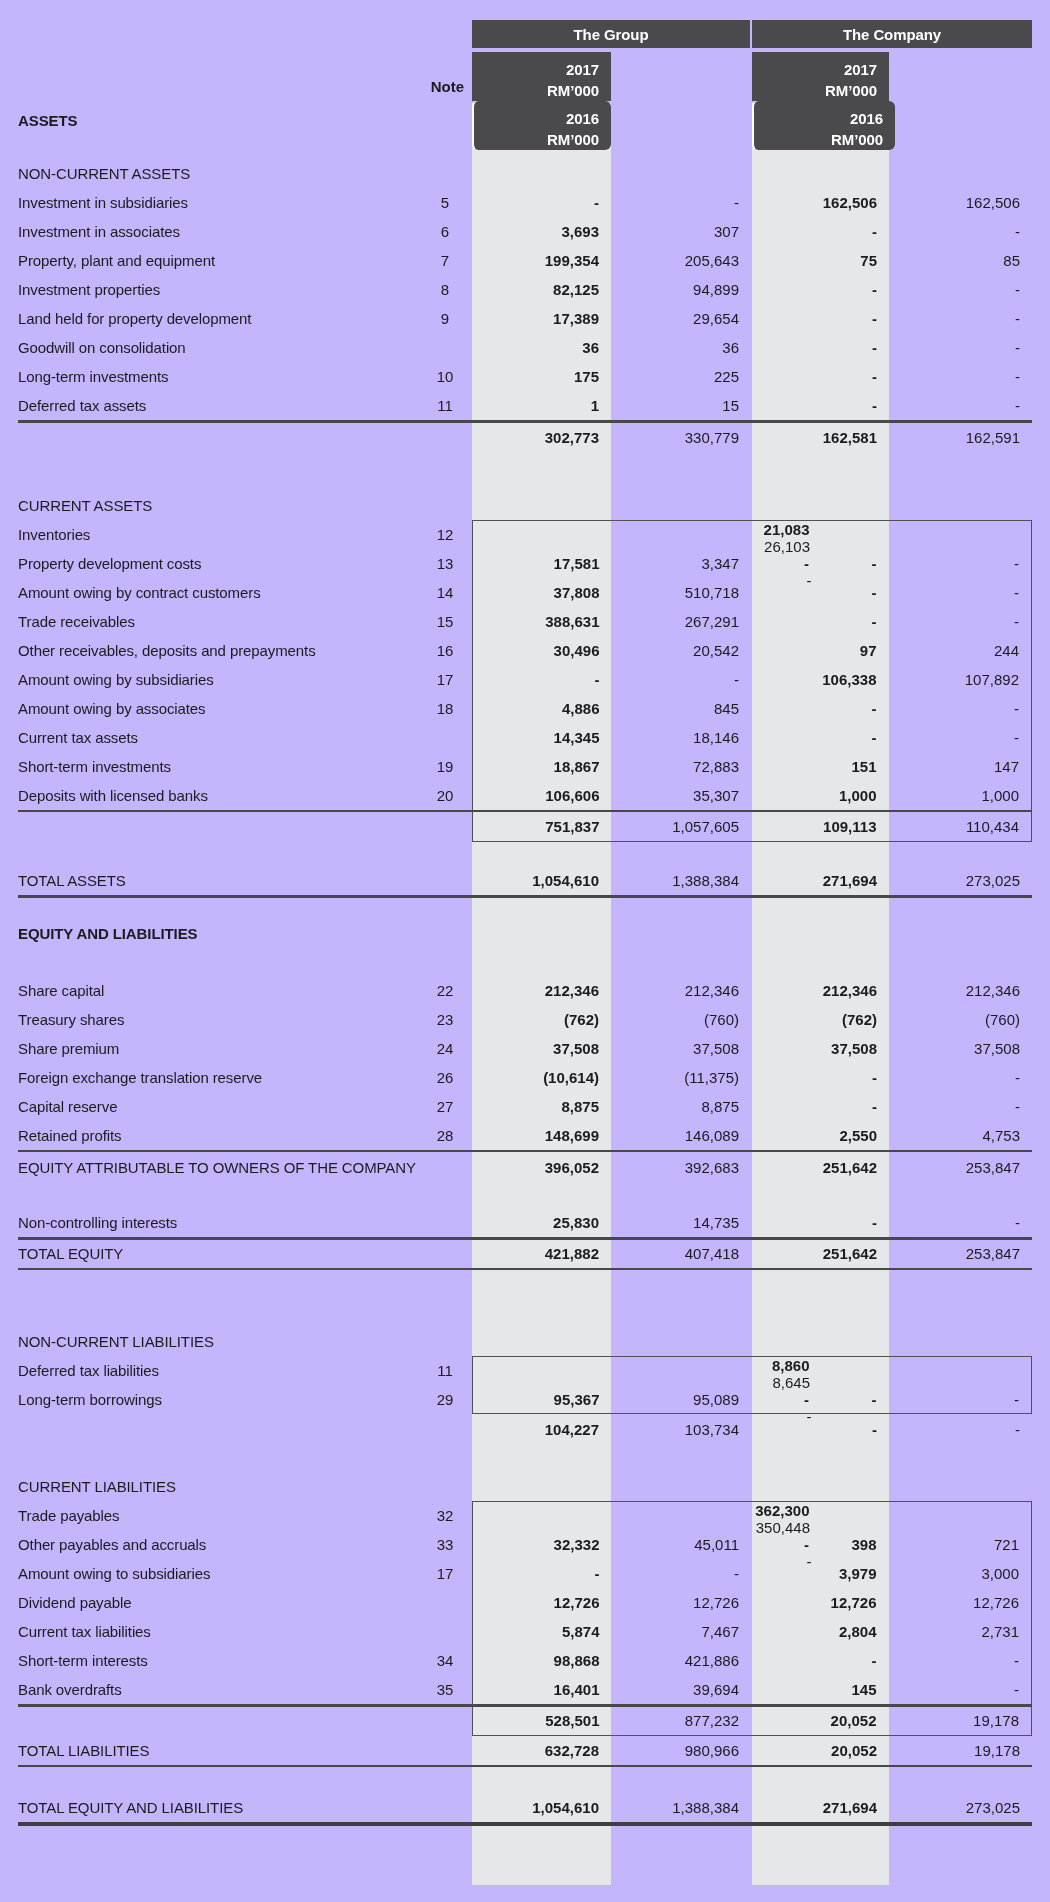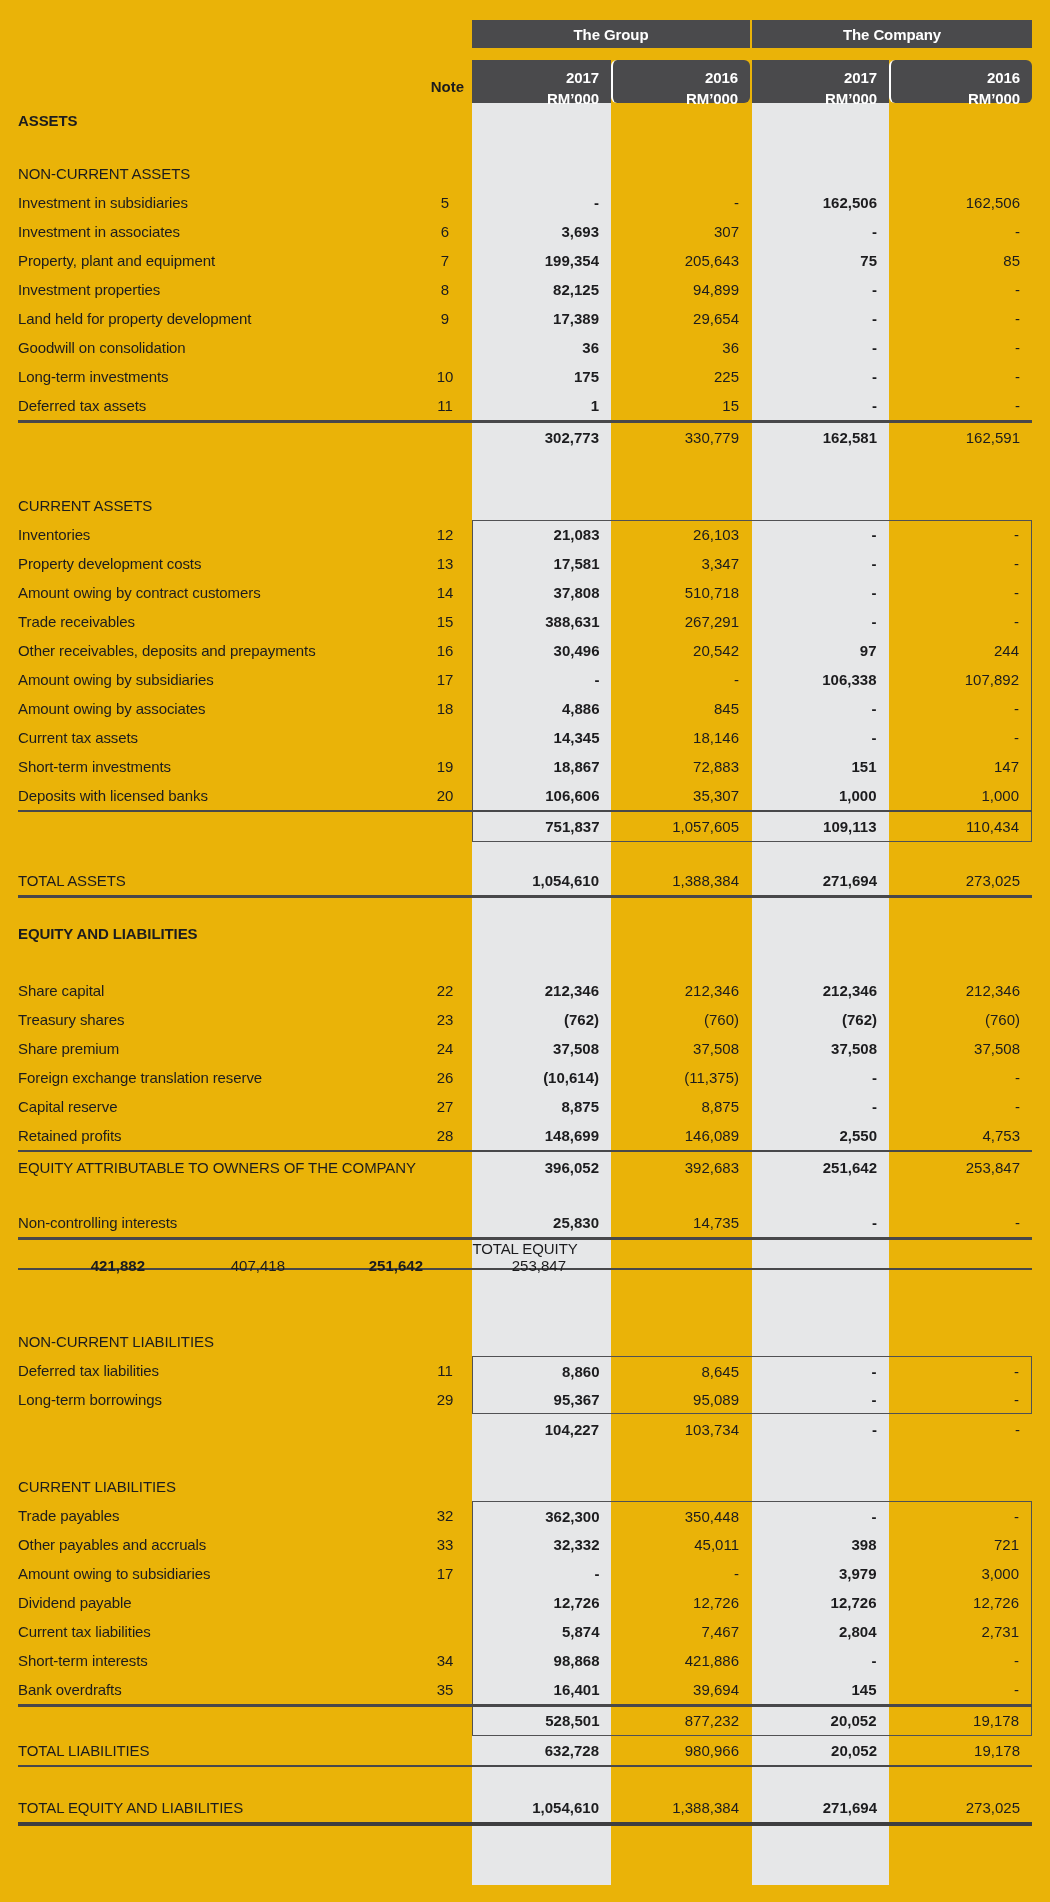--- a/index.html
+++ b/index.html
@@ -4,37 +4,37 @@
 <style>
   :root{
     --header-bg:#4a4a4c;
     --band-bg:#e6e7e8;
     --ink:#1c1c1e;
     --rule:#48484a;
     --box:#515153;
   }
   html,body{margin:0;padding:0;background:#fff;}
   .page{
-    position:relative;width:1050px;height:1902px;background:#eab308;overflow:hidden;
+    position:relative;width:1050px;height:1902px;background:#c4b5fd;overflow:hidden;
     font-family:"Liberation Sans","DejaVu Sans",sans-serif;color:var(--ink);
   }
   .band{position:absolute;top:103px;height:1782px;background:var(--band-bg);z-index:0;}
   .band1{left:472px;width:139px;}
   .band2{left:752px;width:137px;}
   .content{position:absolute;left:18px;top:0;width:1014px;z-index:1;}
   
   .hdr{margin-top:20px;}
   .hdr-top{display:flex;height:28px;}
   .hdr-bottom{display:flex;height:55px;}
   .hdr-left{flex:1;position:relative;}
   .hdr-gap{width:2px;}
   .groupbox{width:278px;background:var(--header-bg);color:#fff;font-weight:bold;
     font-size:15px;display:flex;align-items:center;justify-content:center;letter-spacing:-0.1px;}
   .groupbox.company{width:280px;}
-  .yearbox{width:278px;display:flex;margin-top:12px;}
+  .yearbox{width:278px;display:flex;margin-top:4px;flex-direction:column;}
   .yearbox.company{width:280px;}
   .ycell{background:var(--header-bg);color:#fff;font-weight:bold;font-size:15px;
     box-sizing:border-box;text-align:right;padding:7px 12px 0 0;line-height:21px;letter-spacing:-0.1px;}
   .yearbox .ycell:nth-child(1){width:139px;}
   .yearbox .ycell:nth-child(2){width:139px;border-left:2px solid #fff;border-radius:6px;}
   .yearbox.company .ycell:nth-child(1){width:137px;}
   .yearbox.company .ycell:nth-child(2){width:143px;}
   .hdr-note{position:absolute;right:8px;bottom:8px;font-weight:bold;font-size:15px;}
   
   .row{display:flex;align-items:center;height:29px;}
@@ -43,21 +43,21 @@
   .vals{width:560px;display:flex;align-items:center;align-self:stretch;box-sizing:border-box;}
   .cell{box-sizing:border-box;text-align:right;padding-right:12px;font-size:15px;white-space:nowrap;}
   .vals .cell:nth-child(1){width:139px;font-weight:bold;}
   .vals .cell:nth-child(2){width:140px;}
   .vals .cell:nth-child(3){width:138px;font-weight:bold;}
   .vals .cell:nth-child(4){width:143px;}
   .section-bold .label{font-weight:bold;}
   .rule{height:2.5px;background:var(--rule);}
   .rule.thick{height:4px;background:#3e3e40;}
   .vals.bx{border-left:1.6px solid var(--box);border-right:1.6px solid var(--box);}
-  .vals.bt{border-top:1.6px solid var(--box);}
+  .vals.bt{border-top:1.6px solid var(--box);flex-direction:column;}
   .vals.bb{border-bottom:1.6px solid var(--box);}
   .spacer{width:100%;}
 </style>
 </head>
 <body>
 
 <div class="page">
   <div class="band band1"></div>
   <div class="band band2"></div>
 
@@ -408,21 +408,21 @@
           <div class="label">Non-controlling interests</div>
           <div class="note"></div>
           <div class="vals">
             <div class="cell">25,830</div>
             <div class="cell">14,735</div>
             <div class="cell">-</div>
             <div class="cell">-</div>
           </div>
         </div>
         <div class="rule"></div>
-        <div class="row total" style="height: 28px; flex-direction: column;">
+        <div class="row total" style="height: 28px;">
           <div class="label">TOTAL EQUITY</div>
           <div class="note"></div>
           <div class="vals">
             <div class="cell">421,882</div>
             <div class="cell">407,418</div>
             <div class="cell">251,642</div>
             <div class="cell">253,847</div>
           </div>
         </div>
         <div class="rule"></div>

